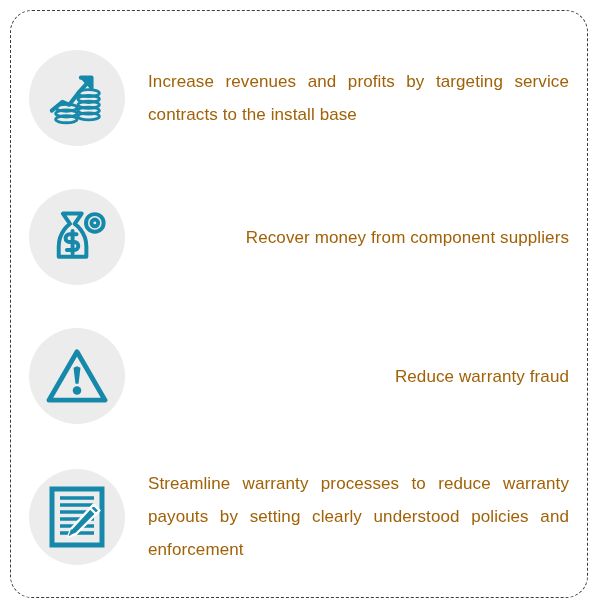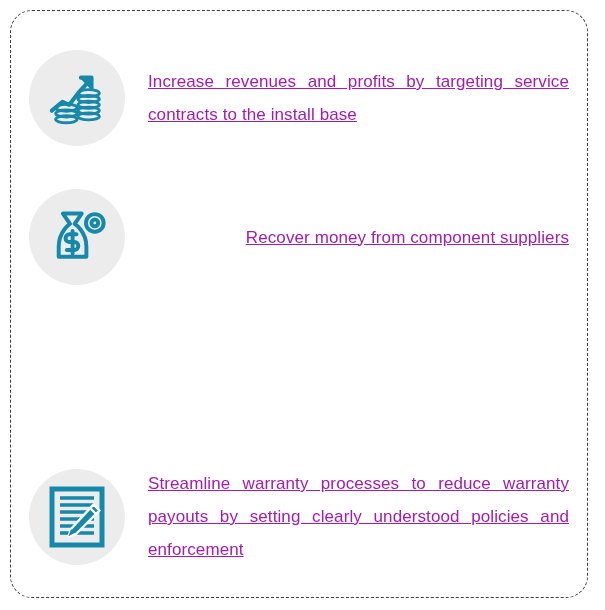--- a/index.html
+++ b/index.html
@@ -46,28 +46,27 @@
     display: flex;
     align-items: center;
     justify-content: center;
   }
   .icon-badge svg {
     display: block;
   }
   .benefit-text {
     flex: 1 1 auto;
     margin-left: 23px;
-    color: #a21caf;
+    color: #a16207;
     font-size: 17px;
     line-height: 33px;
     text-align: justify;
     text-justify: inter-word;
     letter-spacing: 0.1px;
     padding-right: 2px;
-    text-decoration: underline;
   }
   .benefit-text.single {
     text-align: right;
   }
 
   
   #row-0 { top: 39px;  }
   #row-1 { top: 178px; }
   #row-2 { top: 317px; }
   #row-3 { top: 456px; }
@@ -114,20 +113,32 @@
               <path d="M27.3 25.5 V49.5"></path>
               <circle cx="51" cy="17" r="9.4"></circle>
               <circle cx="51" cy="17" r="3.6"></circle>
             </g>
           </svg>
         </span>
       </div>
       <div class="benefit-text single">Recover money from component suppliers</div>
     </div>
 
+    <div class="benefit-row" id="row-2">
+      <div class="icon-badge">
+        <span>
+          <svg width="62" height="58" viewBox="0 0 64 60" aria-hidden="true">
+            <path d="M32 5 L61 55 H3 Z" fill="none" stroke="#1689ab" stroke-width="5" stroke-linejoin="round"></path>
+            <path d="M32 20 L35.6 21.5 L33.6 38 H30.4 L28.4 21.5 Z" fill="#1689ab"></path>
+            <circle cx="32" cy="45" r="4.4" fill="#1689ab"></circle>
+          </svg>
+        </span>
+      </div>
+      <div class="benefit-text single">Reduce warranty fraud</div>
+    </div>
 
     <div class="benefit-row" id="row-3">
       <div class="icon-badge">
         <span>
           <svg width="56" height="62" viewBox="0 0 56 62" aria-hidden="true">
             <rect x="3" y="3" width="50" height="56" fill="none" stroke="#1689ab" stroke-width="5"></rect>
             <g stroke="#1689ab" stroke-width="3.4" stroke-linecap="butt">
               <line x1="11" y1="12" x2="45" y2="12"></line>
               <line x1="11" y1="19" x2="45" y2="19"></line>
               <line x1="11" y1="26" x2="45" y2="26"></line>

